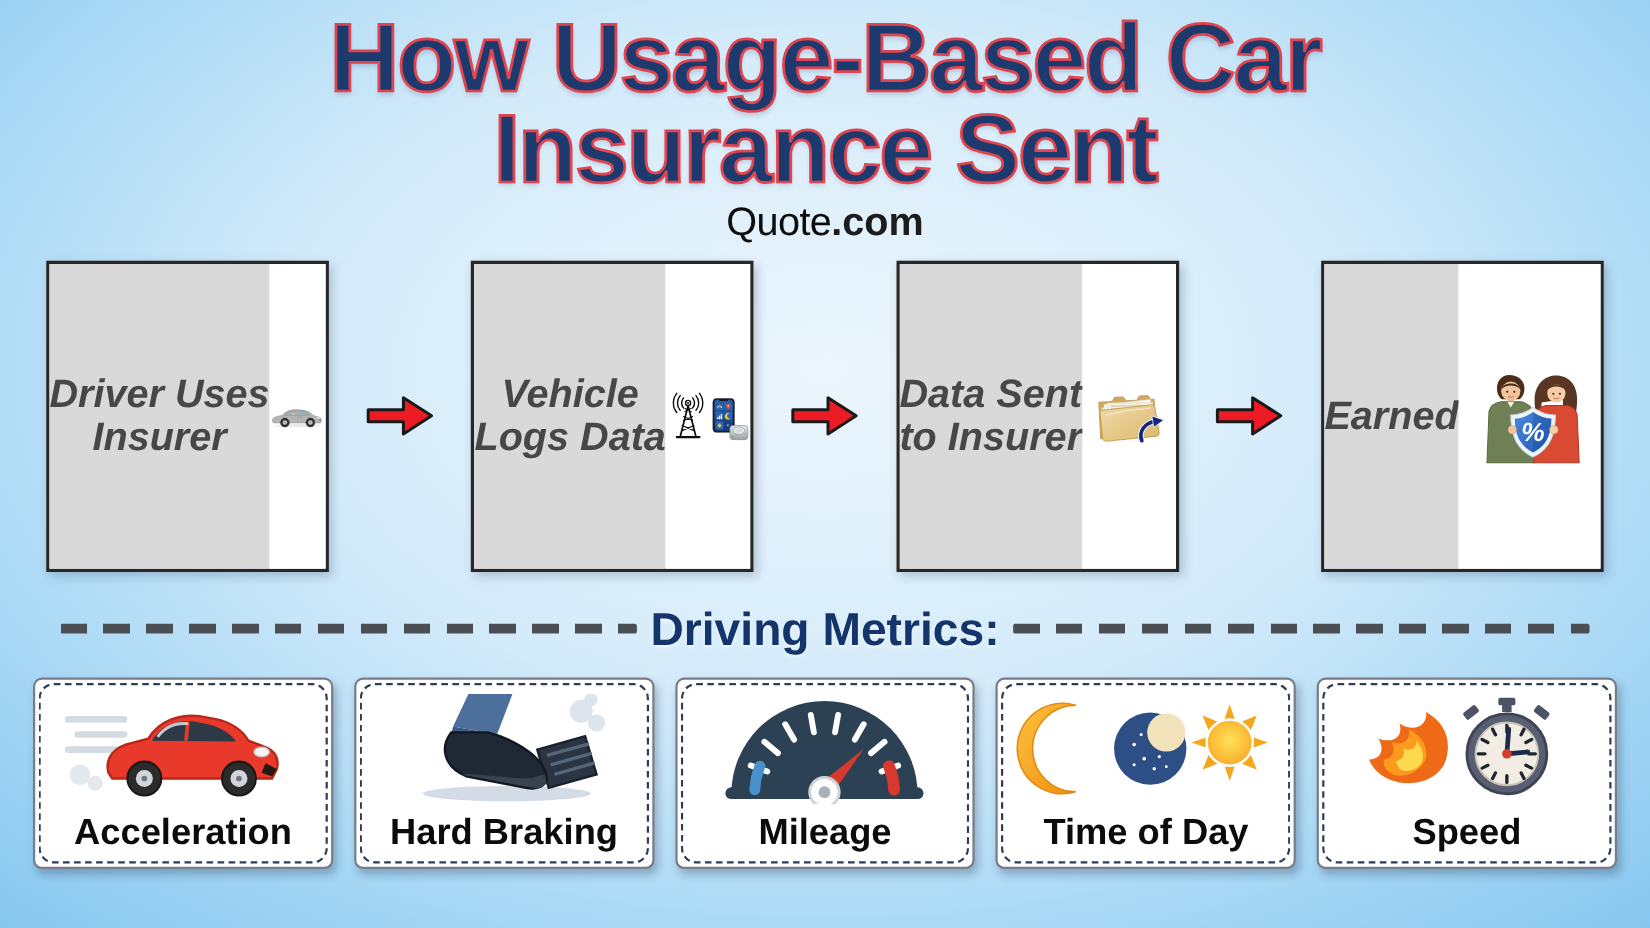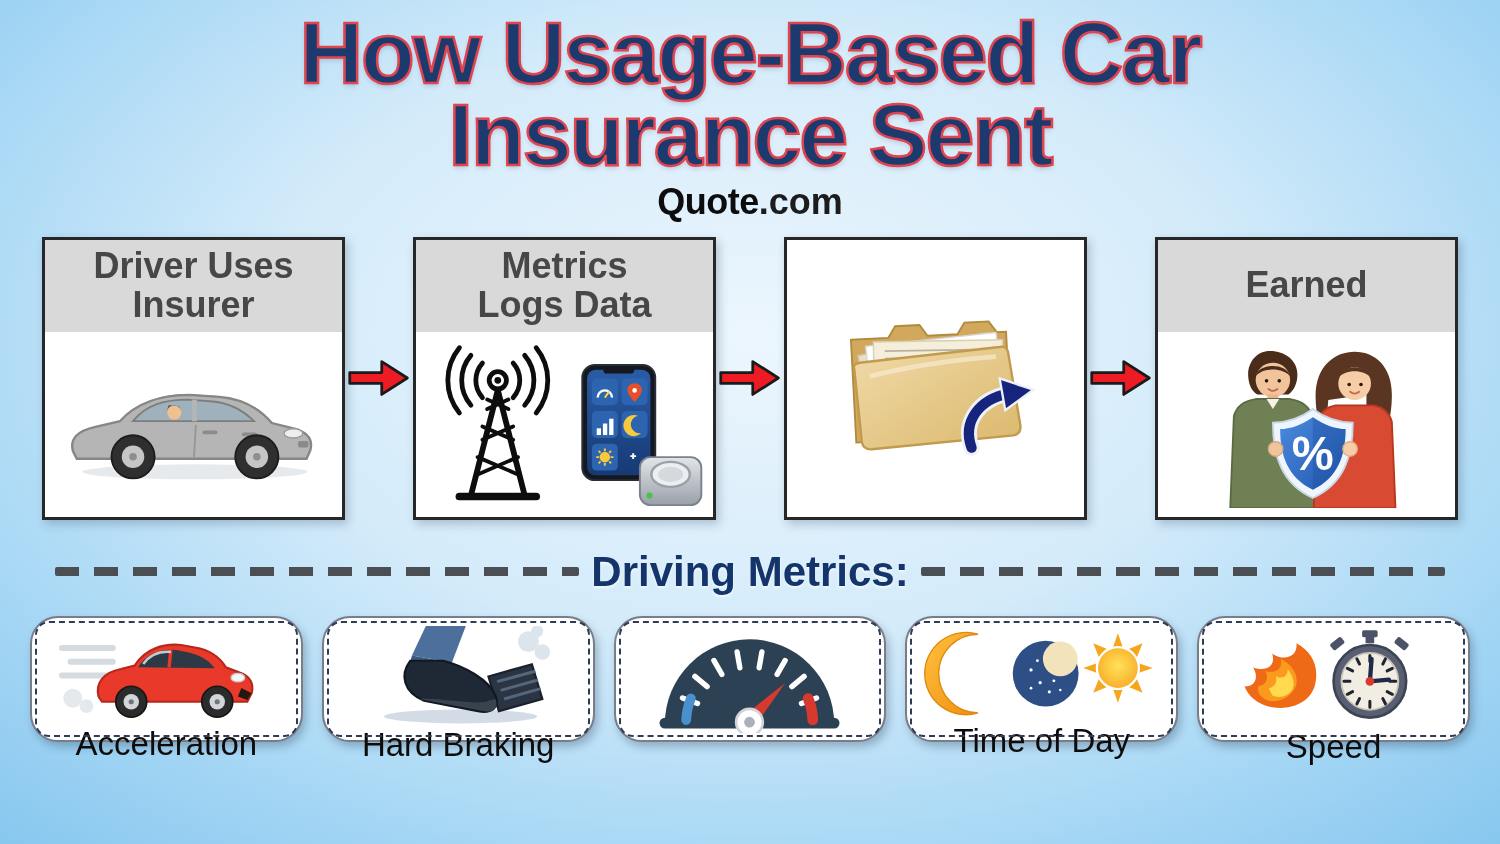--- a/index.html
+++ b/index.html
@@ -12,49 +12,49 @@
   
   .hero{padding-top:12px;}
   .title{
     margin:0;text-align:center;
     font-size:88px;font-weight:700;letter-spacing:-2px;line-height:.93;
     color:#1d3a6e;-webkit-text-stroke:2.5px #e0444e;
     text-shadow:0 3px 5px rgba(25,40,90,.18);
   }
   .title-line{display:block;}
   .brand{margin-top:5px;text-align:center;font-size:36px;color:#0d0d0d;}
-  .brand-bold{font-weight:700;letter-spacing:-.5px;}
+  .brand-bold{font-weight:400;letter-spacing:-.5px;}
   .brand-suffix{font-weight:700;color:#1c1c1c;text-align:right;}
   
   .steps{display:flex;align-items:stretch;justify-content:space-between;margin:14px 42px 0;height:283px;}
   .step-box{
-    width:303px;background:#fff;border:3px solid #272727;box-sizing:border-box;
-    display:flex;flex-direction:column;box-shadow:3px 4px 9px rgba(30,50,80,.25);
+    width:257px;background:#fff;border:3px solid #272727;box-sizing:border-box;
+    display:flex;flex-direction:row;box-shadow:3px 4px 9px rgba(30,50,80,.25);font-style:italic;
   }
   .step-header{
     background:#d9d9d9;min-height:92px;display:flex;flex-direction:column;
     justify-content:center;align-items:center;text-align:center;
     font-size:36px;font-weight:700;color:#474747;line-height:1.08;
   }
   .step-body{flex:1;display:flex;align-items:center;justify-content:center;background:#fff;overflow:hidden;}
   .flow-arrow{flex:1;display:flex;align-items:center;justify-content:center;}
   
   .metrics-heading{display:flex;align-items:center;gap:12px;margin:28px 55px 0;justify-content:space-between;}
   .dash-line{flex:1;height:9px;border-radius:2px;
     background:repeating-linear-gradient(90deg,#4b4e53 0 24px,transparent 24px 39px);}
   .metrics-heading h2{
     margin:0;font-size:42px;font-weight:700;color:#14356b;white-space:nowrap;
     text-shadow:0 2px 3px rgba(255,255,255,.7);
   }
   
   .metrics{display:flex;gap:19px;margin:20px 30px 0;}
   .metric-card{
-    flex:1;height:126px;background:#fff;border-radius:28px;border:2px solid #787d87;
+    flex:1;height:174px;background:#fff;border-radius:8px;border:2px solid #787d87;
     box-shadow:3px 5px 8px rgba(35,55,85,.3);position:relative;box-sizing:border-box;
-    display:flex;flex-direction:column;align-items:center;
+    display:flex;flex-direction:column;align-items:center;font-weight:bold;
   }
   .metric-card::before{
     content:"";position:absolute;inset:3px;border:2px dashed #2d3c59;border-radius:14px;pointer-events:none;
   }
   .metric-icon{flex:1;display:flex;align-items:center;justify-content:center;padding-top:8px;}
   .metric-label{font-size:33px;color:#0c0c0c;padding-bottom:13px;text-align:center;}
 </style>
 </head>
 <body>
 
@@ -103,21 +103,21 @@
     </div>
 
     <div class="flow-arrow">
       <svg width="64" height="44" viewBox="0 0 70 46">
         <path d="M3,17 L38,17 L38,5 L66,23 L38,41 L38,29 L3,29 Z" fill="#ed1c24" stroke="#1a1a1a" stroke-width="3" stroke-linejoin="round"></path>
       </svg>
     </div>
 
     <div class="step-box">
       <div class="step-header">
-        <span>Metrics</span>
+        <span>Vehicle</span>
         <span>Logs Data</span>
       </div>
       <div class="step-body">
         <svg width="288" height="168" viewBox="0 0 300 175">
           <defs>
             <linearGradient id="scrGrad" x1="0" y1="0" x2="0" y2="1">
               <stop offset="0" stop-color="#2a5ca6"></stop>
                 <stop offset="1" stop-color="#163a74"></stop>
             </linearGradient>
             <linearGradient id="devGrad" x1="0" y1="0" x2="0" y2="1">
@@ -172,20 +172,24 @@
       </div>
     </div>
 
     <div class="flow-arrow">
       <svg width="64" height="44" viewBox="0 0 70 46">
         <path d="M3,17 L38,17 L38,5 L66,23 L38,41 L38,29 L3,29 Z" fill="#ed1c24" stroke="#1a1a1a" stroke-width="3" stroke-linejoin="round"></path>
       </svg>
     </div>
 
     <div class="step-box">
+      <div class="step-header">
+        <span>Data Sent</span>
+        <span>to Insurer</span>
+      </div>
       <div class="step-body">
         <svg width="262" height="164" viewBox="0 0 280 175">
           <defs>
             <linearGradient id="foldGrad" x1="0" y1="0" x2="1" y2="1">
               <stop offset="0" stop-color="#f0d9a6"></stop>
                 <stop offset="1" stop-color="#dbb96e"></stop>
             </linearGradient>
           </defs>
           <g transform="rotate(-3 140 100)">
             <path d="M52,42 L92,42 L100,30 L126,30 L134,42 L166,42 L174,30 L200,30 L208,42 L218,42 L218,152 L52,152 Z" fill="#d2a95c" stroke="#b08a3e" stroke-width="2"></path>
@@ -319,20 +323,21 @@
             <path d="M162.5,60.1 L176.3,48.6"></path>
             <path d="M173.3,78.9 L190.2,72.8"></path>
           </g>
           <path d="M44,97.5 A71,71 0 0 1 49.2,73.4" stroke="#4a90cc" stroke-width="11" fill="none" stroke-linecap="round"></path>
           <path d="M180.8,73.4 A71,71 0 0 1 186,97.5" stroke="#d6392e" stroke-width="12" fill="none" stroke-linecap="round"></path>
           <polygon points="107,94 120,106 155,56" fill="#d6392e"></polygon>
           <circle cx="115" cy="100" r="15" fill="#ffffff" stroke="#d0d4d8" stroke-width="3"></circle>
           <circle cx="115" cy="100" r="6" fill="#aab1b8"></circle>
         </svg>
       </div>
+      <div class="metric-label">Mileage</div>
     </div>
 
     <div class="metric-card">
       <div class="metric-icon">
         <svg width="238" height="96" viewBox="0 0 260 105">
           <defs>
             <linearGradient id="cresGrad" x1="0" y1="0" x2="1" y2="1">
               <stop offset="0" stop-color="#ffc23e"></stop>
                 <stop offset="1" stop-color="#ef8d10"></stop>
             </linearGradient>

